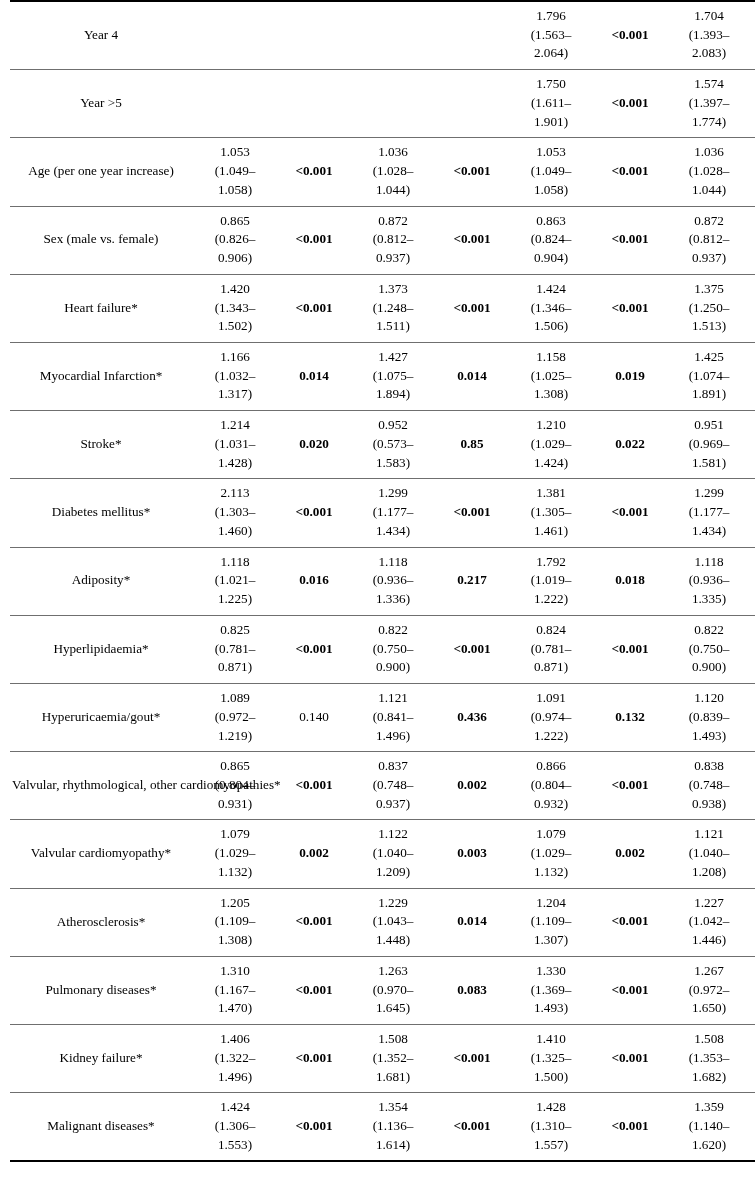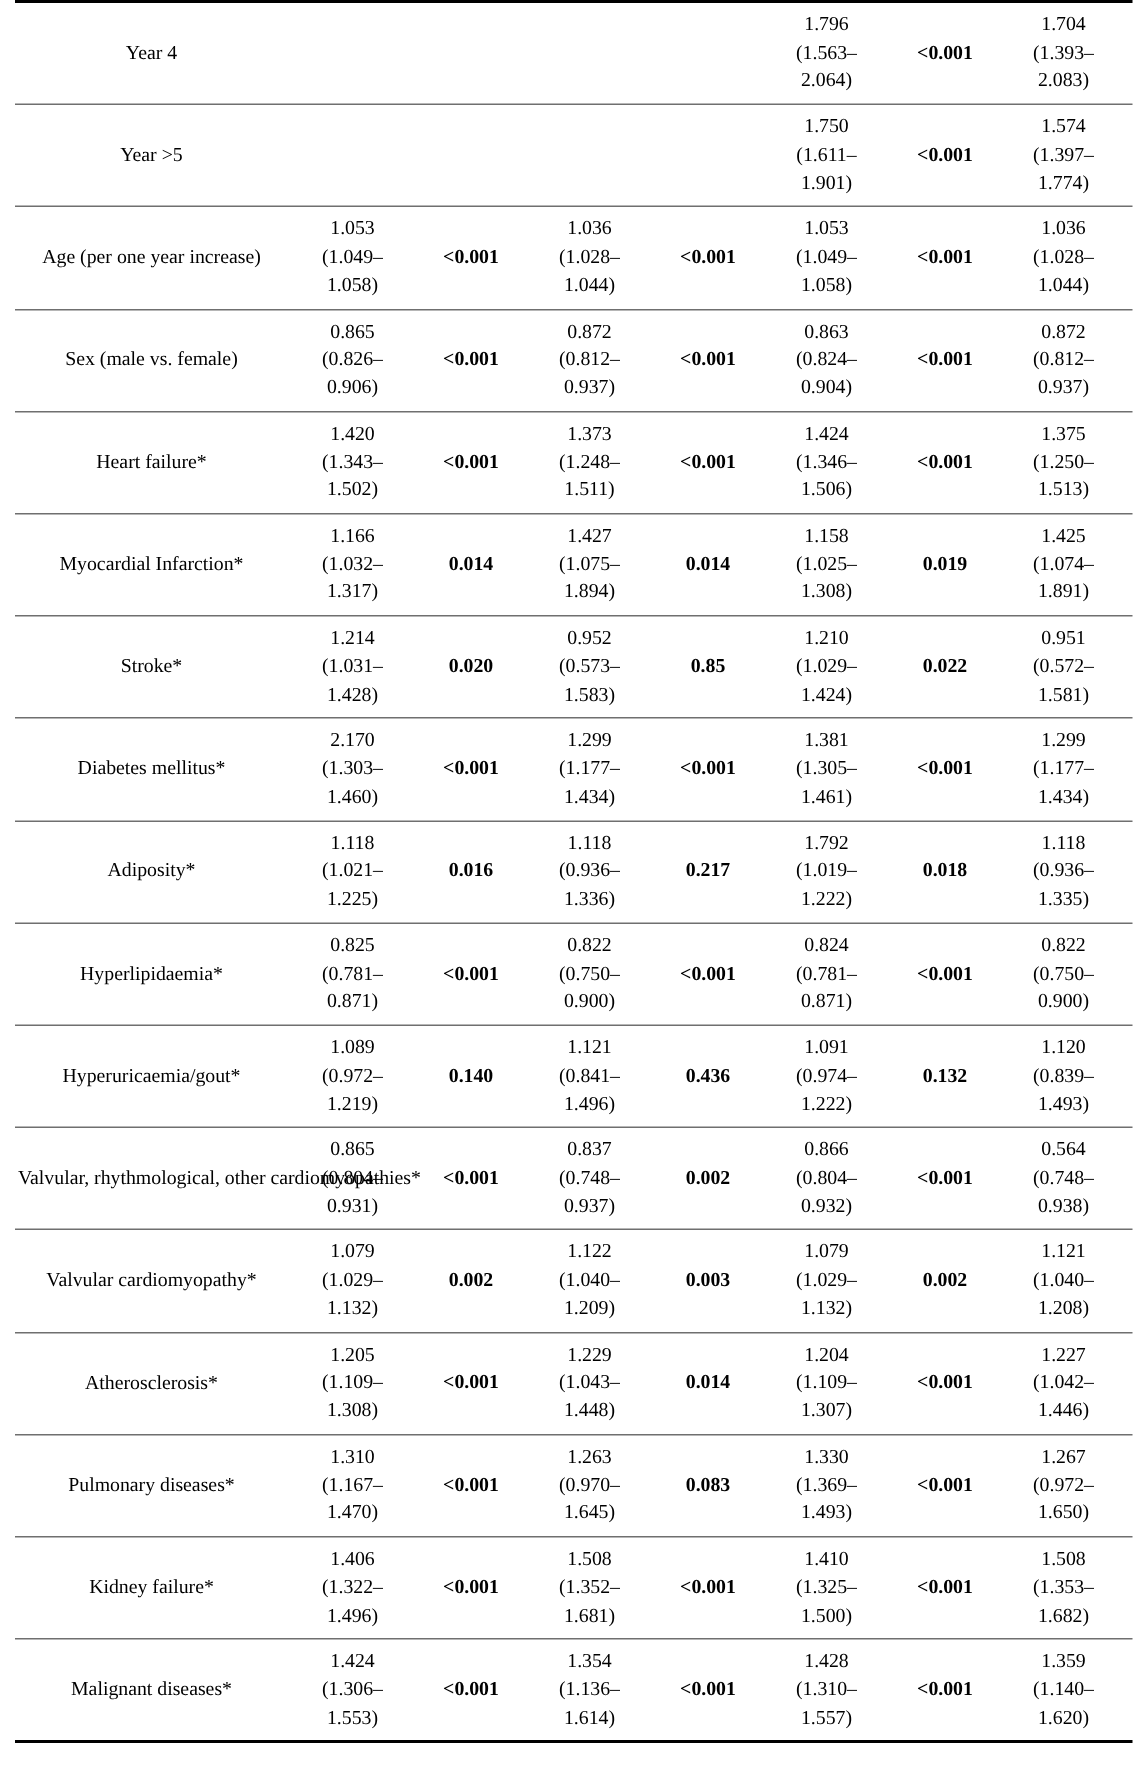--- a/index.html
+++ b/index.html
@@ -54,21 +54,21 @@
   td.label-cell {
     white-space: normal;
     text-align: center;
     padding-left: 6px;
     padding-right: 6px;
     line-height: 1.40;
   }
 
   .est-line { display: block; }
   .pval { font-weight: bold; }
-  .pval.weak { font-weight: bold; margin-top: 32px; }
+  .pval.weak { font-weight: normal; margin-top: 32px; }
 
   .spacer-cell { }
 </style>
 </head>
 <body>
 
 <div id="table-wrap">
   <table class="results-table">
     <colgroup>
       <col class="c-label">
@@ -243,29 +243,29 @@
           </td>
           <td class="p-cell"><span class="pval">0.85</span></td>
           <td class="est-cell">
             <span class="est-line">1.210</span>
             <span class="est-line">(1.029–</span>
             <span class="est-line">1.424)</span>
           </td>
           <td class="p-cell"><span class="pval">0.022</span></td>
           <td class="est-cell">
             <span class="est-line">0.951</span>
-            <span class="est-line">(0.572–</span>
+            <span class="est-line">(0.969–</span>
             <span class="est-line">1.581)</span>
           </td>
           <td class="p-cell"></td>
         </tr>
         <tr>
           <td class="label-cell">Diabetes mellitus*</td>
           <td class="est-cell">
-            <span class="est-line">2.170</span>
+            <span class="est-line">2.113</span>
             <span class="est-line">(1.303–</span>
             <span class="est-line">1.460)</span>
           </td>
           <td class="p-cell"><span class="pval">&lt;0.001</span></td>
           <td class="est-cell">
             <span class="est-line">1.299</span>
             <span class="est-line">(1.177–</span>
             <span class="est-line">1.434)</span>
           </td>
           <td class="p-cell"><span class="pval">&lt;0.001</span></td>
@@ -377,21 +377,21 @@
             <span class="est-line">0.937)</span>
           </td>
           <td class="p-cell"><span class="pval">0.002</span></td>
           <td class="est-cell">
             <span class="est-line">0.866</span>
             <span class="est-line">(0.804–</span>
             <span class="est-line">0.932)</span>
           </td>
           <td class="p-cell"><span class="pval">&lt;0.001</span></td>
           <td class="est-cell">
-            <span class="est-line">0.564</span>
+            <span class="est-line">0.838</span>
             <span class="est-line">(0.748–</span>
             <span class="est-line">0.938)</span>
           </td>
           <td class="p-cell"></td>
         </tr>
         <tr>
           <td class="label-cell">Valvular cardiomyopathy*</td>
           <td class="est-cell">
             <span class="est-line">1.079</span>
             <span class="est-line">(1.029–</span>

